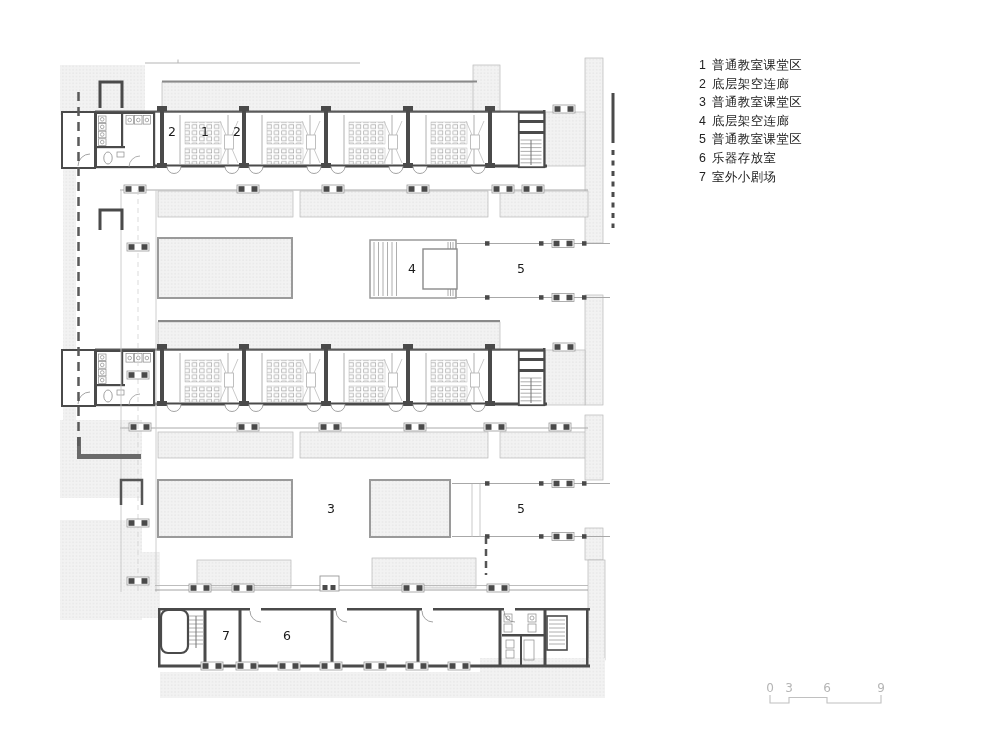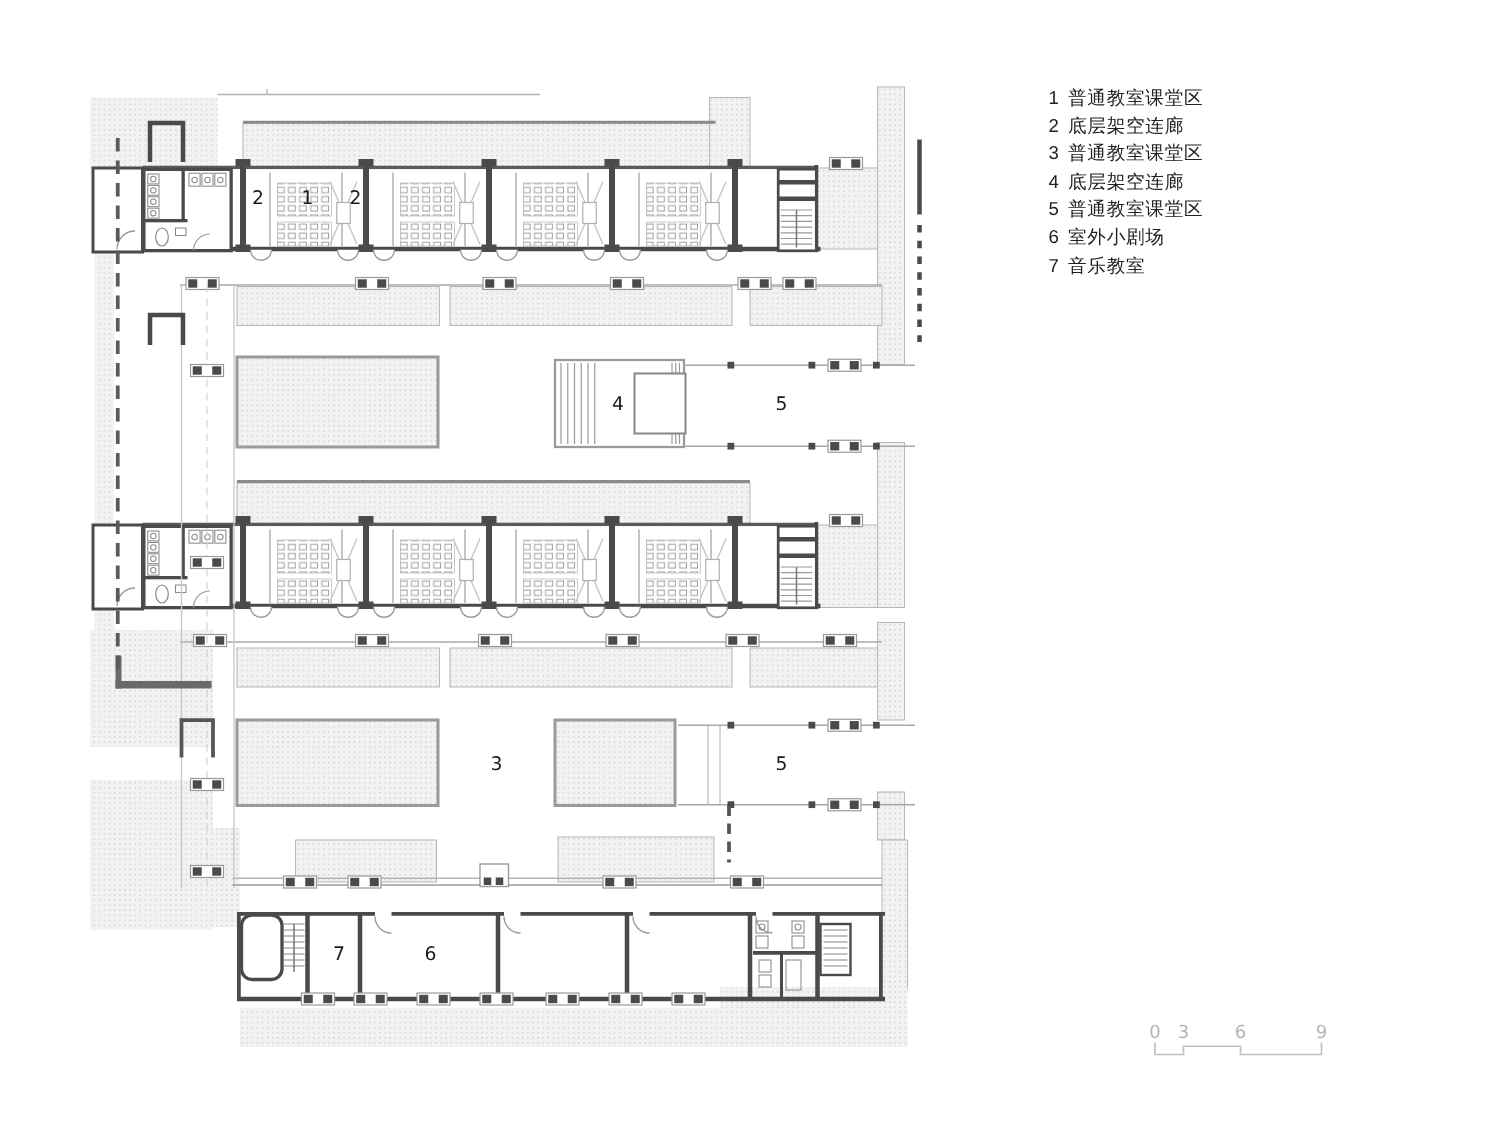--- a/index.html
+++ b/index.html
@@ -385,21 +385,21 @@
   <div class="legend-row">
     <span class="legend-num">4</span>
     <span class="legend-label">底层架空连廊</span>
   </div>
   <div class="legend-row">
     <span class="legend-num">5</span>
     <span class="legend-label">普通教室课堂区</span>
   </div>
   <div class="legend-row">
     <span class="legend-num">6</span>
+    <span class="legend-label">乐器存放室</span>
+  </div>
+  <div class="legend-row">
+    <span class="legend-num">7</span>
     <span class="legend-label">室外小剧场</span>
   </div>
-  <div class="legend-row">
-    <span class="legend-num">7</span>
-    <span class="legend-label">音乐教室</span>
-  </div>
 </div>
 
 </div>
 
 </body></html>

